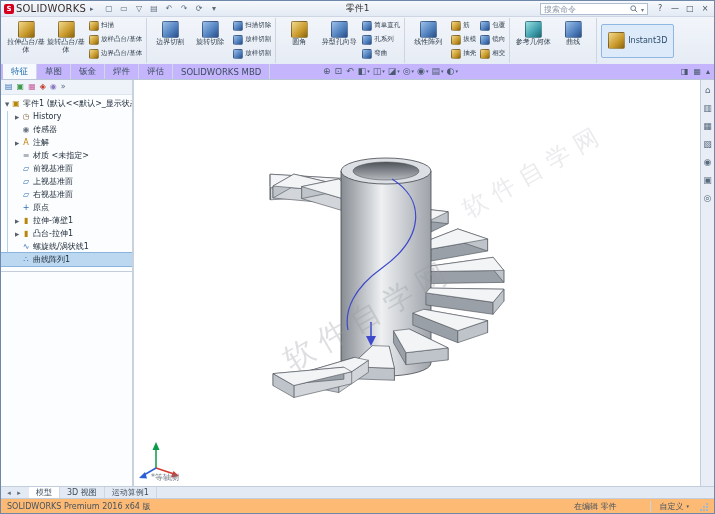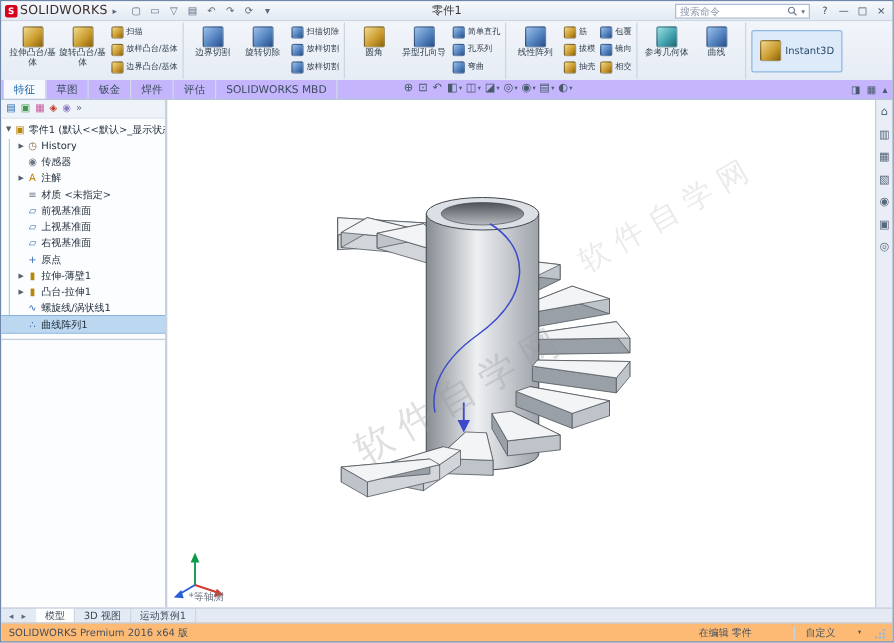--- a/index.html
+++ b/index.html
@@ -82,21 +82,21 @@
 .bottombar{position:absolute;left:0;bottom:15px;width:100%;height:12px;background:#e4eaf3;border-top:1px solid #c3cedd;display:flex;align-items:center;font-size:8px;}
 .bnav{display:flex;gap:2px;padding:0 4px;color:#5a6a7e;font-size:7px;}
 .bnav span{width:8px;text-align:center;}
 .btab{padding:0 7px;height:100%;display:flex;align-items:center;border-right:1px solid #cdd7e4;color:#3c4c5e;white-space:nowrap;}
 .btab.active{background:#fff;}
 
 
 .statusbar{position:absolute;left:0;bottom:0;width:100%;height:15px;background:#fdba74;border-top:1px solid #c3cedd;display:flex;align-items:center;font-size:8px;color:#45525f;padding:0 6px;}
 .sb-left{flex:1;}
 .sb-edit{margin-right:34px;}
-.sb-custom{display:flex;align-items:center;gap:18px;border-left:1px solid #c9d4e2;padding-left:8px;margin-right:10px;}
+.sb-custom{display:flex;align-items:center;gap:3px;border-left:1px solid #c9d4e2;padding-left:8px;margin-right:10px;}
 .sb-custom .dd{font-size:5px;}
 .grip{width:9px;height:9px;background:
  radial-gradient(circle at 2px 8px,#aab6c6 1px,transparent 1.2px),
  radial-gradient(circle at 5px 5px,#aab6c6 1px,transparent 1.2px),
  radial-gradient(circle at 8px 2px,#aab6c6 1px,transparent 1.2px),
  radial-gradient(circle at 5px 8px,#aab6c6 1px,transparent 1.2px),
  radial-gradient(circle at 8px 5px,#aab6c6 1px,transparent 1.2px),
  radial-gradient(circle at 8px 8px,#aab6c6 1px,transparent 1.2px);}
 </style>
 </head>

